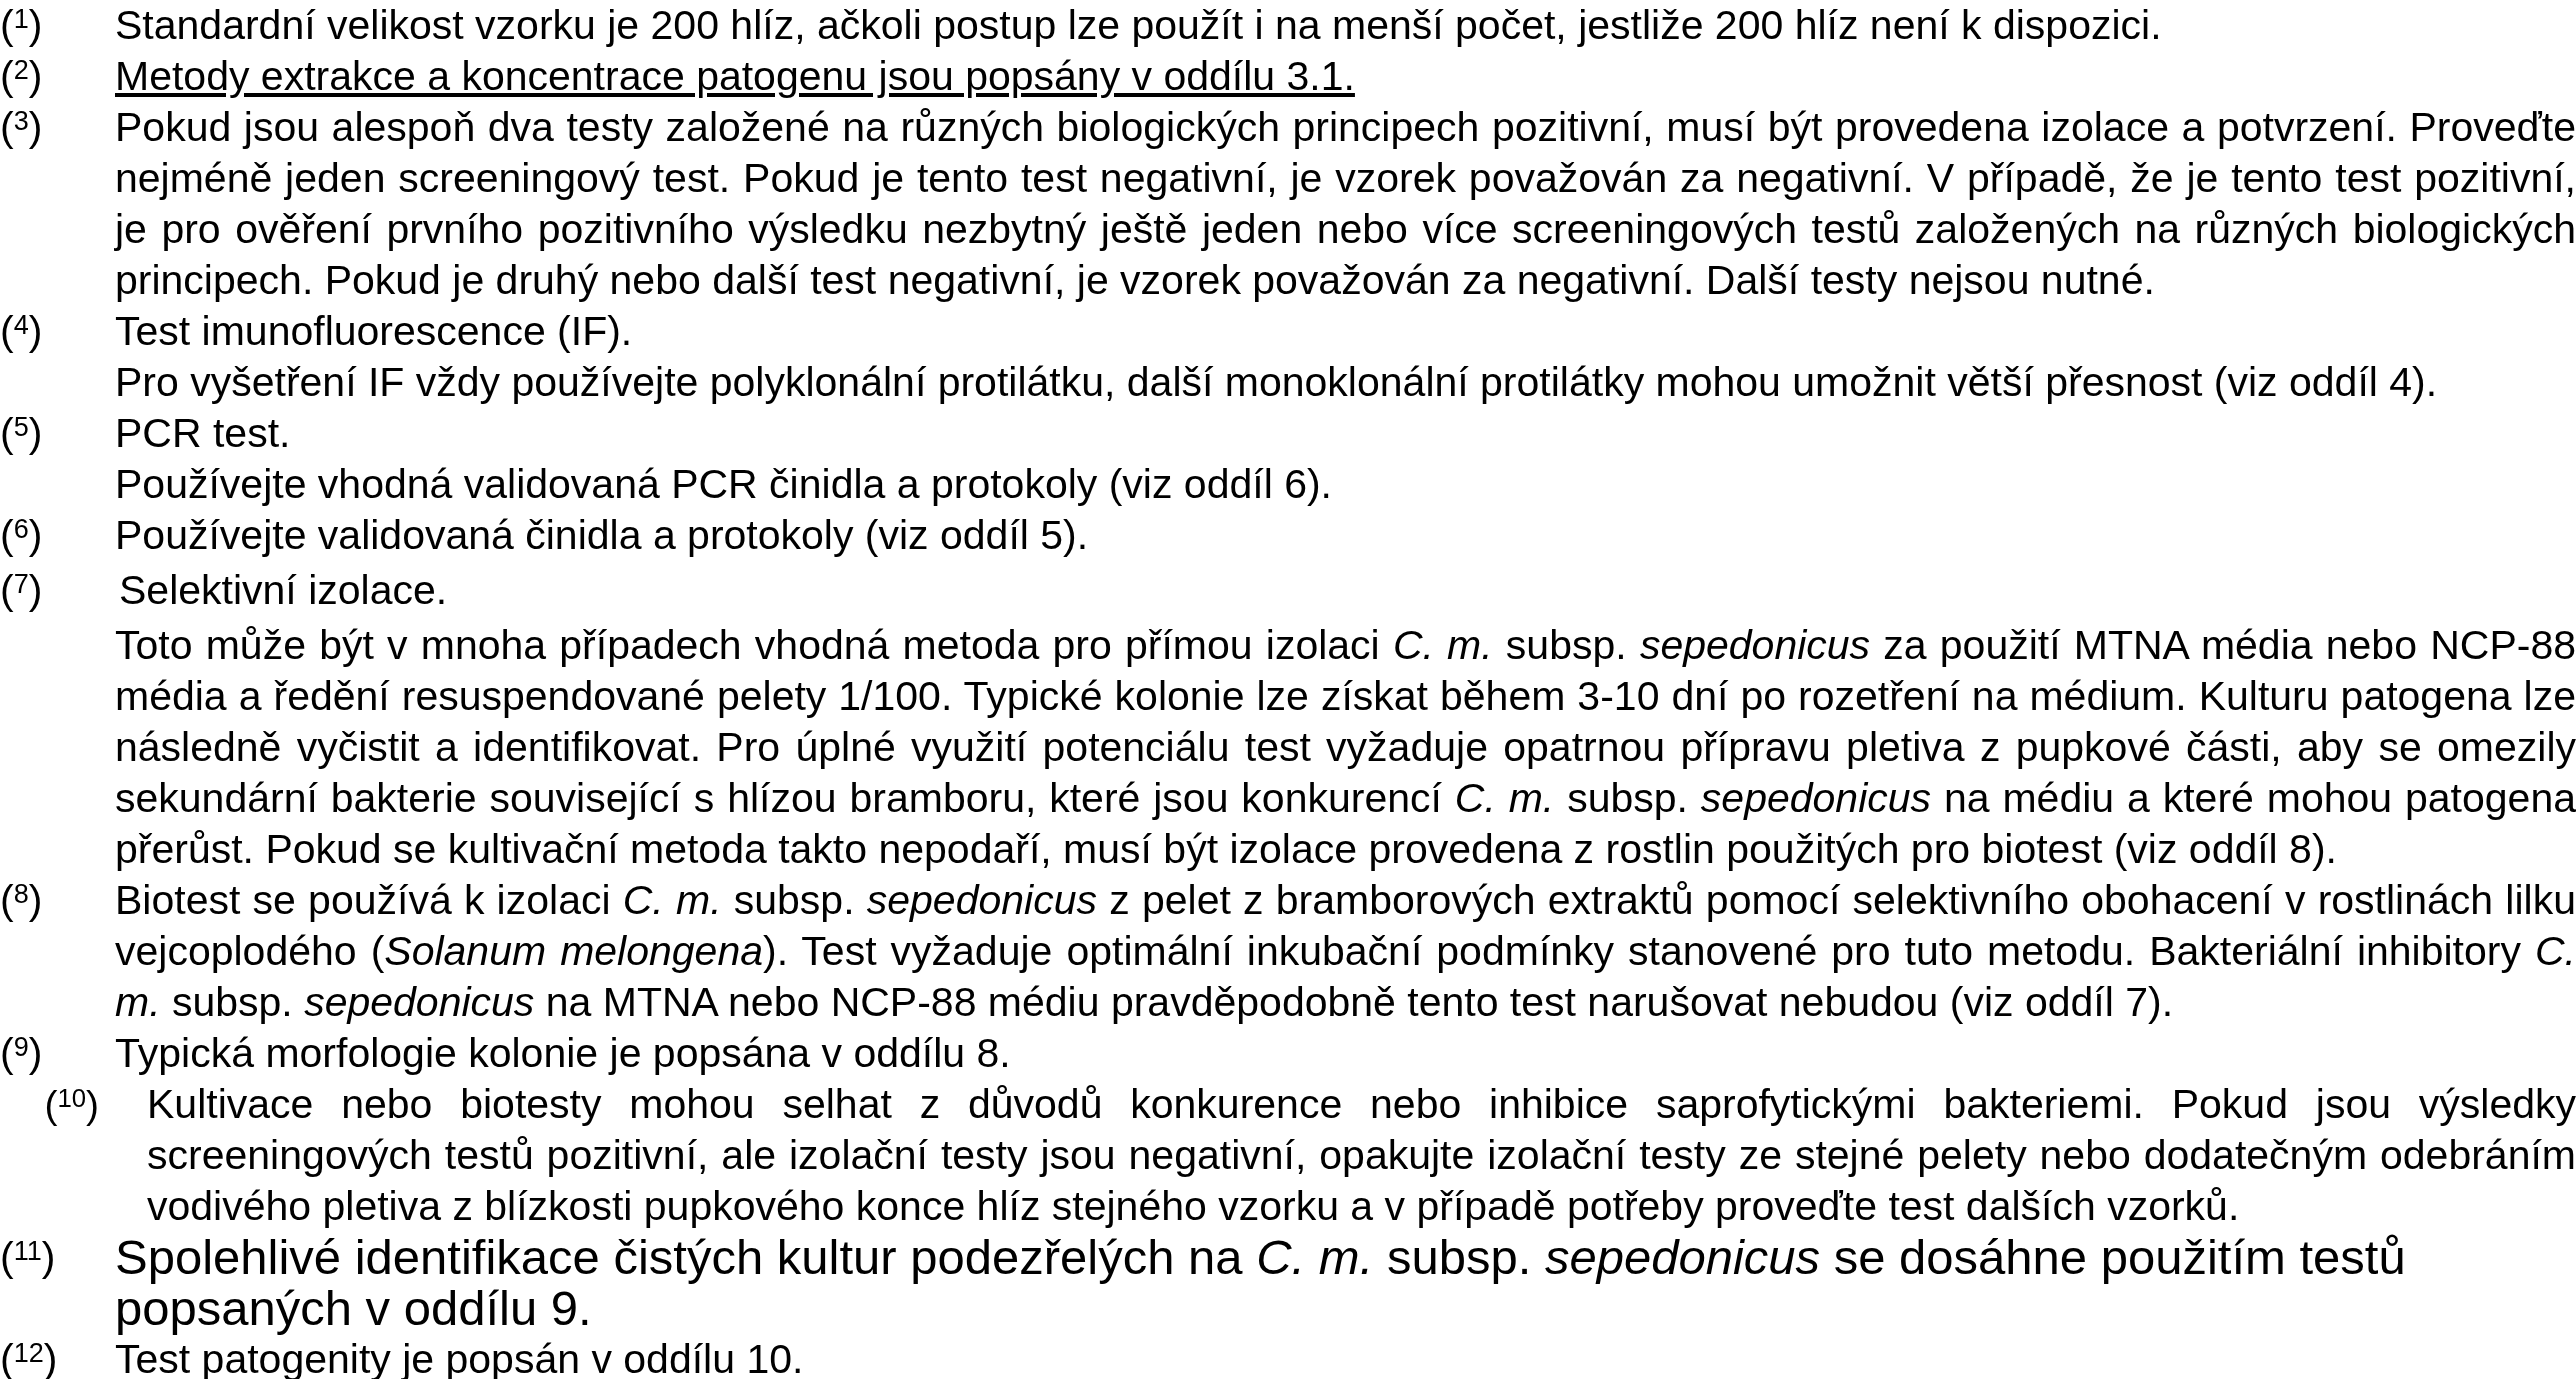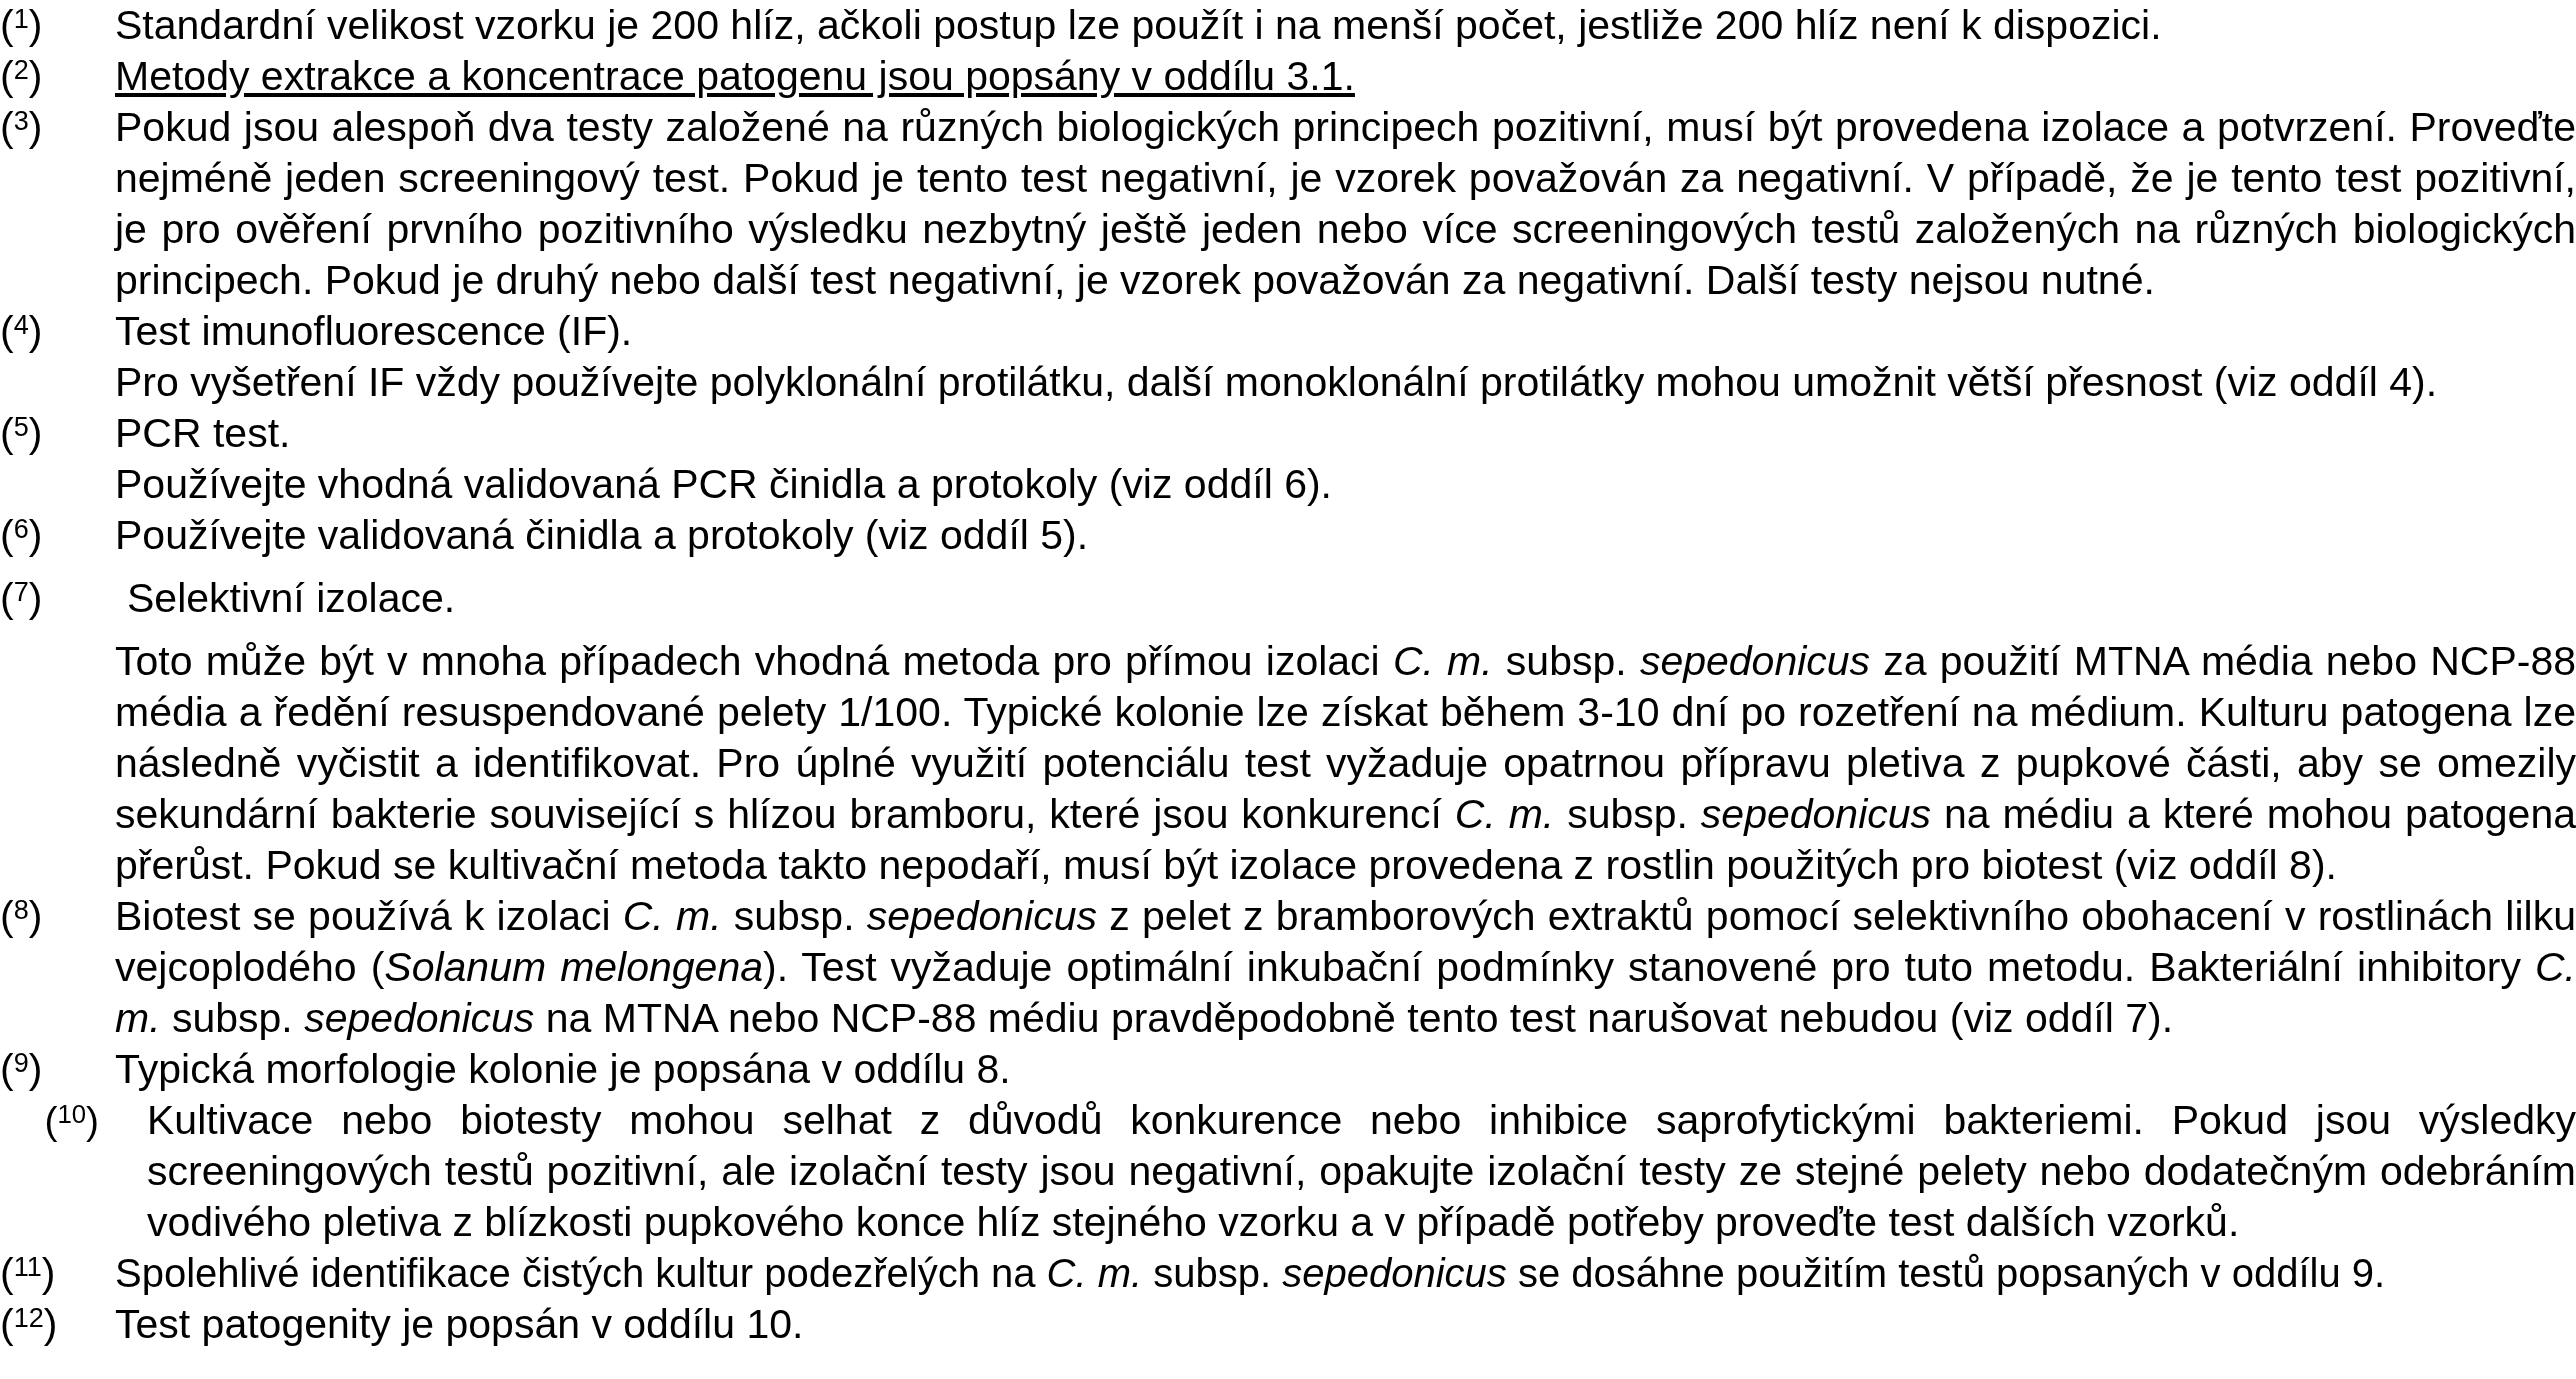--- a/index.html
+++ b/index.html
@@ -115,21 +115,21 @@
       </div>
       <div class="footnote">
         <div class="marker" style="font-size: 41px; line-height: 51px;">(<sup>6</sup>)</div>
         <div class="body" style="font-size: 41px; line-height: 51px;">
           <p class="para single" style="margin: 0px;"><span>Používejte validovaná činidla a protokoly (viz oddíl 5).</span></p>
         </div>
       </div>
       <div class="footnote">
         <div class="marker" style="font-size: 41px; line-height: 51px;">(<sup>7</sup>)</div>
         <div class="body" style="font-size: 41px; line-height: 51px;">
-          <p class="para single" style="margin: 12px;"><span>Selektivní izolace.</span></p>
+          <p class="para single" style="margin: 4px;"><span>Selektivní izolace.</span></p>
           <p class="para" style="margin: 0px;"><span>Toto může být v mnoha případech vhodná metoda pro přímou izolaci </span><span class="it">C. m.</span><span> subsp. </span><span class="it">sepedonicus</span><span> za použití MTNA média nebo NCP-88 média a ředění resuspendované pelety 1/100. Typické kolonie lze získat během 3-10 dní po rozetření na médium. Kulturu patogena lze následně vyčistit a identifikovat. Pro úplné využití potenciálu test vyžaduje opatrnou přípravu pletiva z pupkové části, aby se omezily sekundární bakterie související s hlízou bramboru, které jsou konkurencí </span><span class="it">C. m.</span><span> subsp. </span><span class="it">sepedonicus</span><span> na médiu a které mohou patogena přerůst. Pokud se kultivační metoda takto nepodaří, musí být izolace provedena z rostlin použitých pro biotest (viz oddíl 8).</span></p>
         </div>
       </div>
       <div class="footnote">
         <div class="marker" style="font-size: 41px; line-height: 51px;">(<sup>8</sup>)</div>
         <div class="body" style="font-size: 41px; line-height: 51px;">
           <p class="para" style="margin: 0px;"><span>Biotest se používá k izolaci </span><span class="it">C. m.</span><span> subsp. </span><span class="it">sepedonicus</span><span> z pelet z bramborových extraktů pomocí selektivního obohacení v rostlinách lilku vejcoplodého (</span><span class="it">Solanum melongena</span><span>). Test vyžaduje optimální inkubační podmínky stanovené pro tuto metodu. Bakteriální inhibitory </span><span class="it">C. m.</span><span> subsp. </span><span class="it">sepedonicus</span><span> na MTNA nebo NCP-88 médiu pravděpodobně tento test narušovat nebudou (viz oddíl 7).</span></p>
         </div>
       </div>
       <div class="footnote">
@@ -139,21 +139,21 @@
         </div>
       </div>
       <div class="footnote">
         <div class="marker" style="font-size: 39px; line-height: 51px; text-align: right;">(<sup>10</sup>)</div>
         <div class="body" style="font-size: 41px; line-height: 51px; margin-left: 32px;">
           <p class="para" style="margin: 0px;"><span>Kultivace nebo biotesty mohou selhat z důvodů konkurence nebo inhibice saprofytickými bakteriemi. Pokud jsou výsledky screeningových testů pozitivní, ale izolační testy jsou negativní, opakujte izolační testy ze stejné pelety nebo dodatečným odebráním vodivého pletiva z blízkosti pupkového konce hlíz stejného vzorku a v případě potřeby proveďte test dalších vzorků.</span></p>
         </div>
       </div>
       <div class="footnote">
         <div class="marker" style="font-size: 41px; line-height: 51px;">(<sup>11</sup>)</div>
-        <div class="body" style="font-size: 40px; line-height: 51px;">
+        <div class="body" style="font-size: 49px; line-height: 51px;">
           <p class="para single" style="margin: 0px;"><span>Spolehlivé identifikace čistých kultur podezřelých na </span><span class="it">C. m.</span><span> subsp. </span><span class="it">sepedonicus</span><span> se dosáhne použitím testů popsaných v oddílu 9.</span></p>
         </div>
       </div>
       <div class="footnote">
         <div class="marker" style="font-size: 41px; line-height: 51px;">(<sup>12</sup>)</div>
         <div class="body" style="font-size: 41px; line-height: 51px;">
           <p class="para single" style="margin: 0px;"><span>Test patogenity je popsán v oddílu 10.</span></p>
         </div>
       </div>
     </div>

